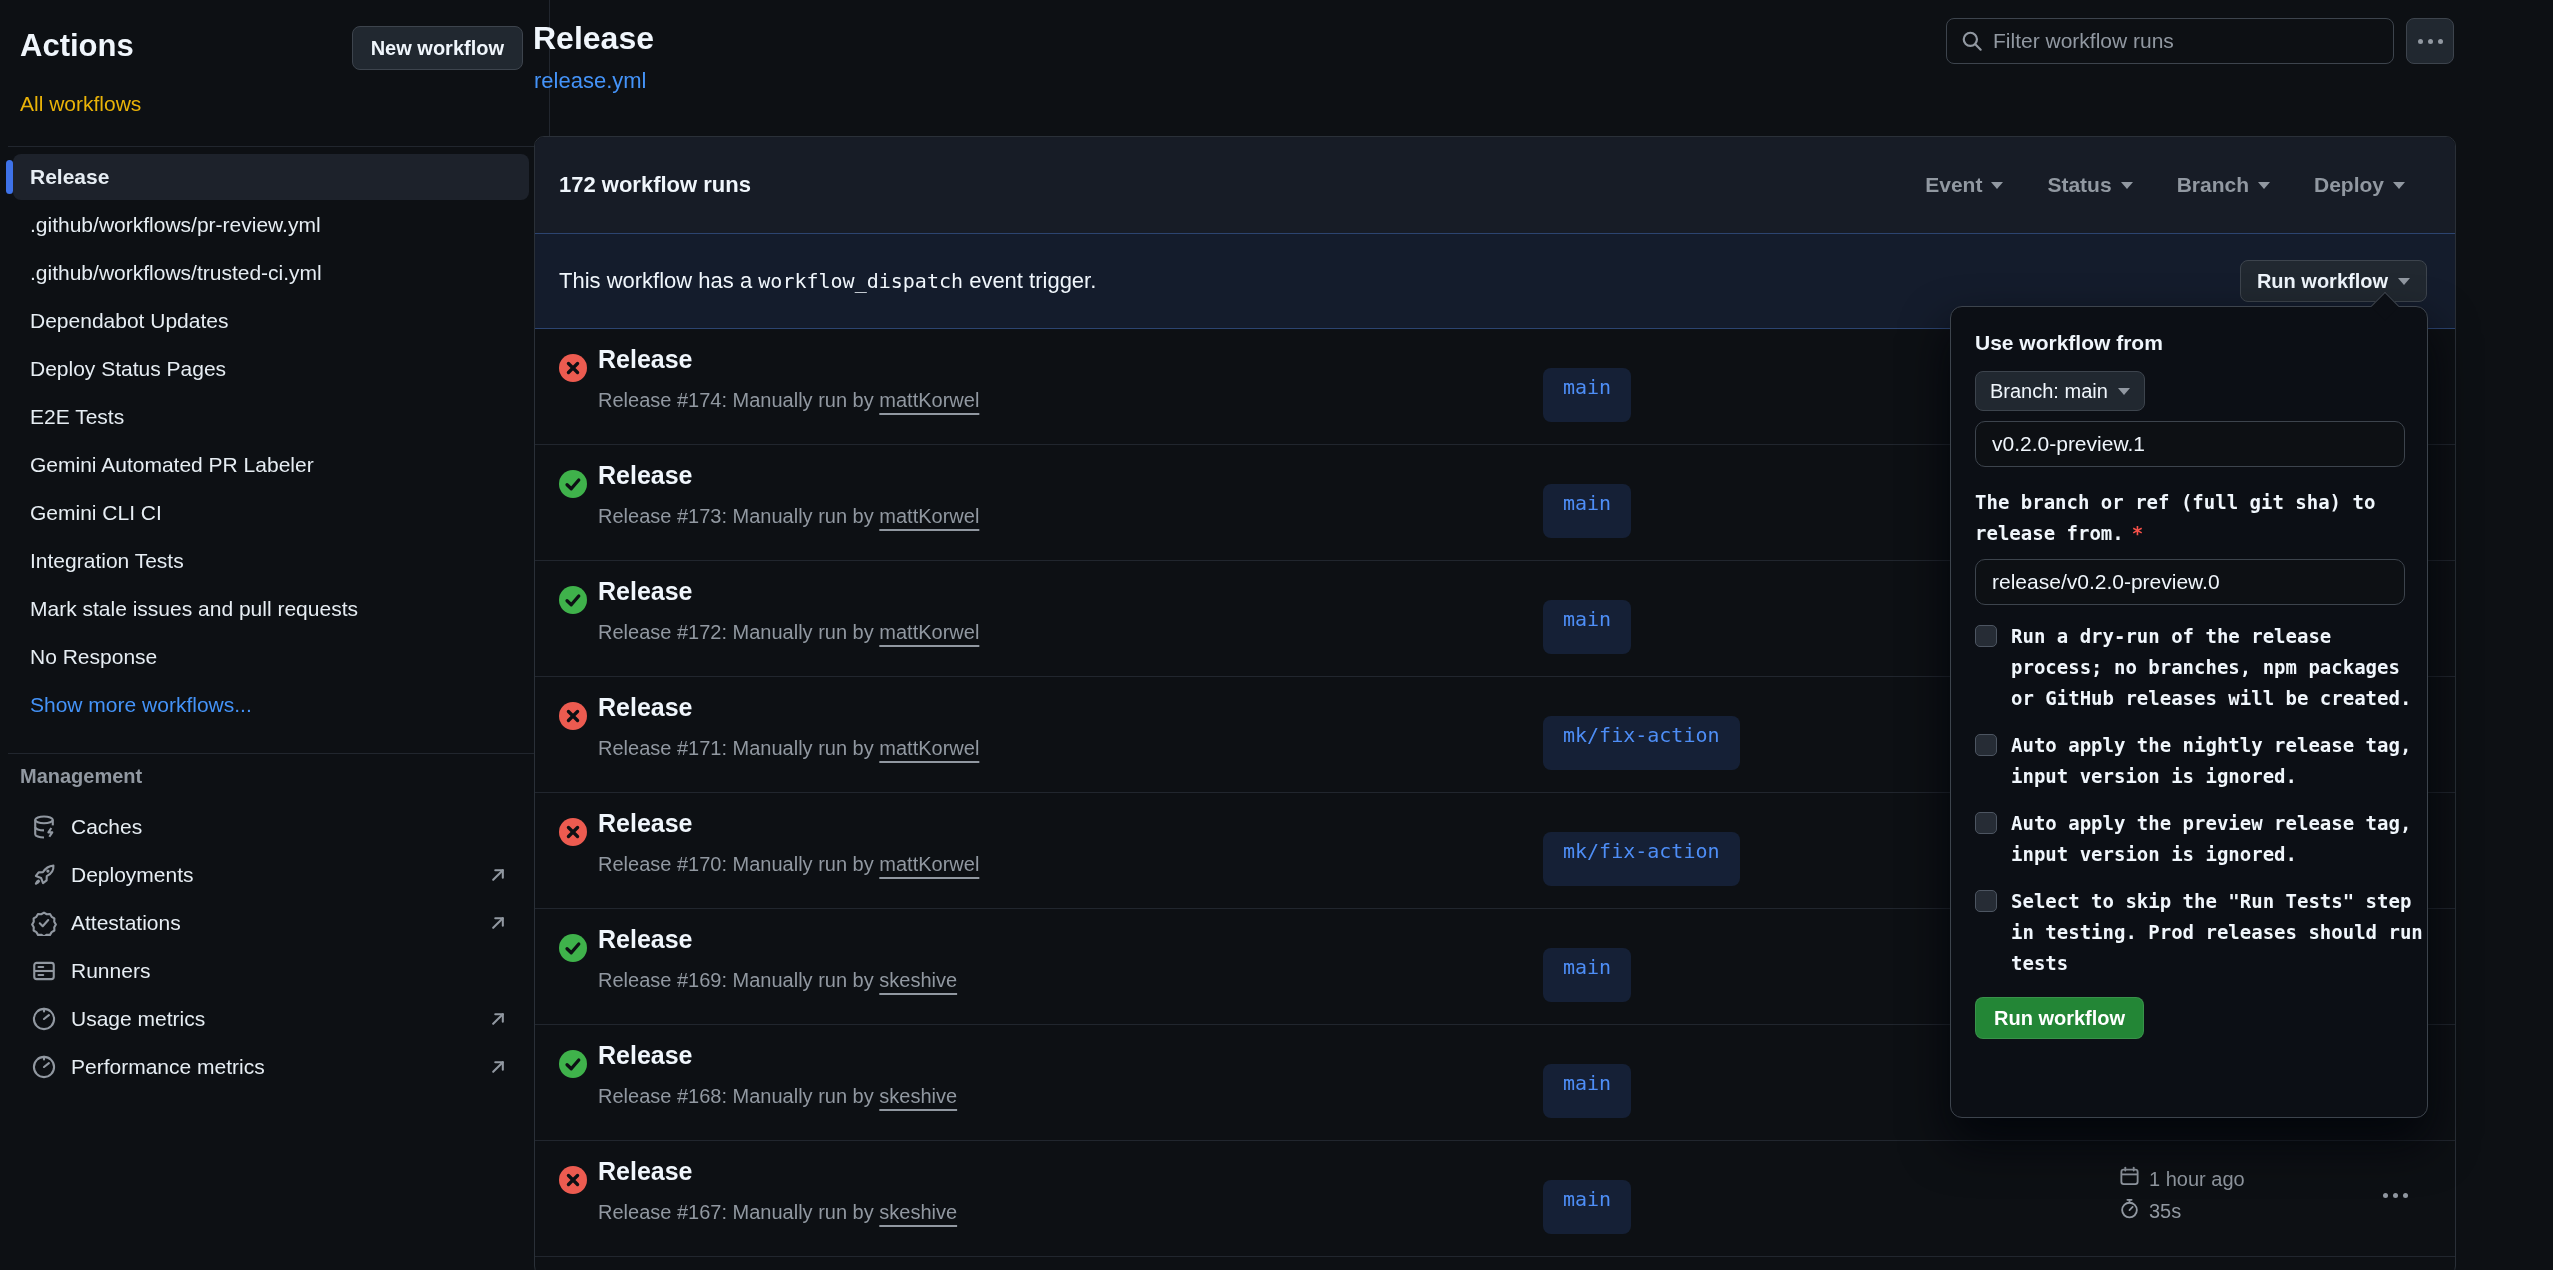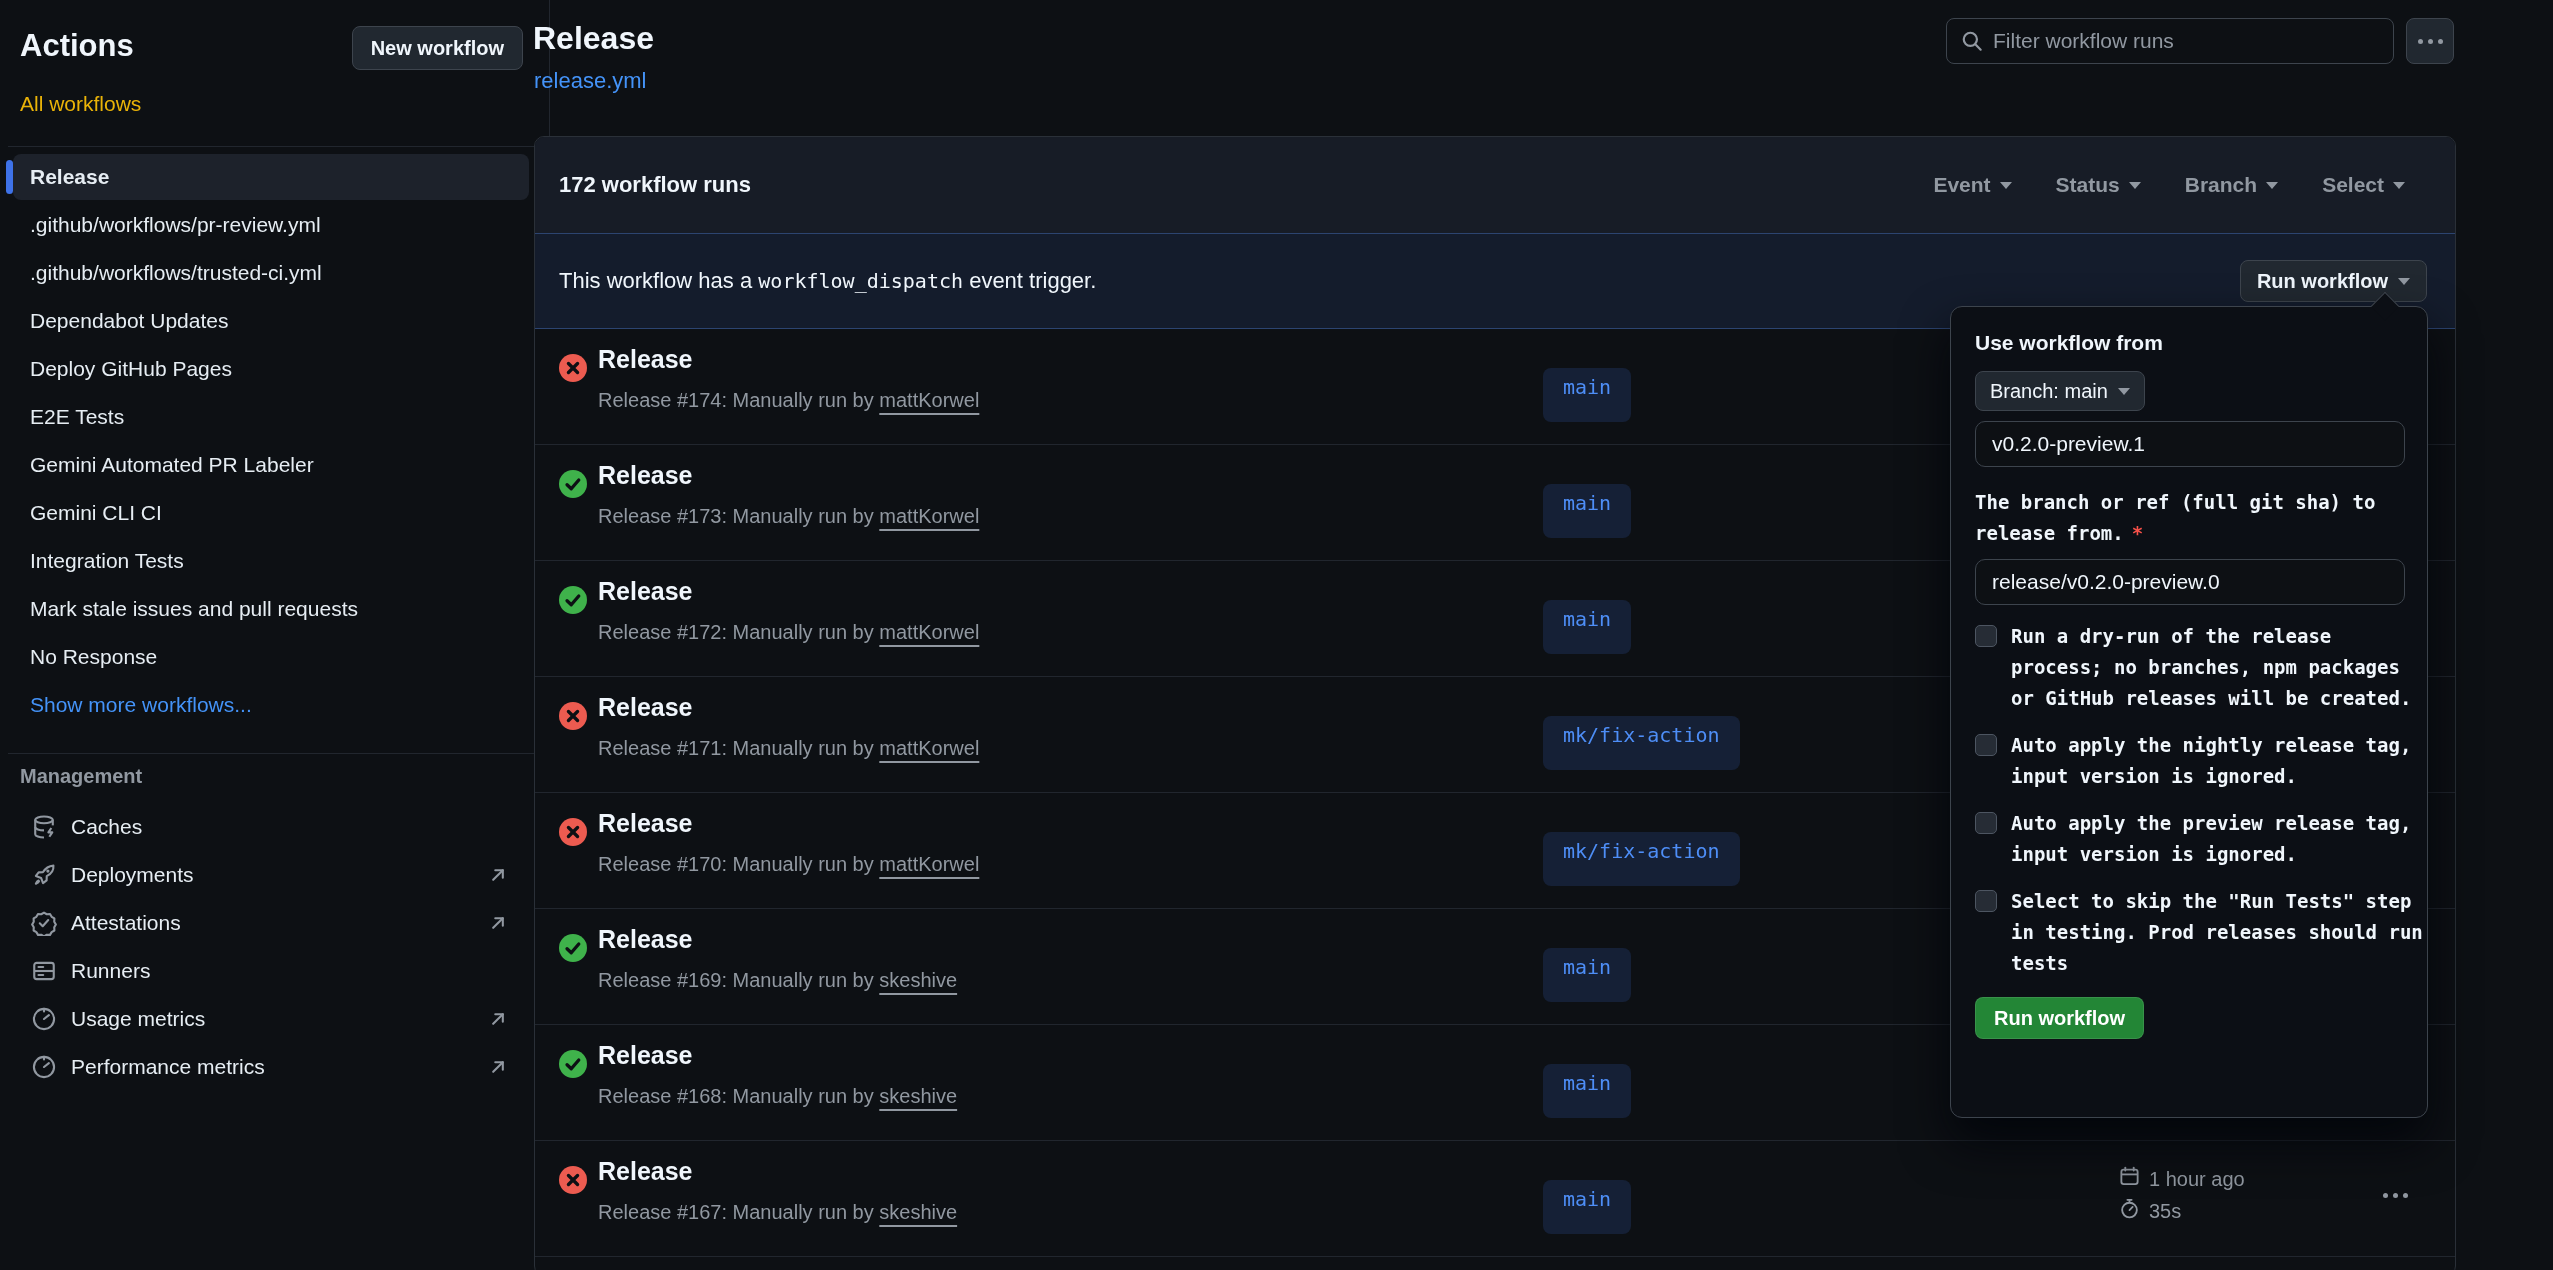--- a/index.html
+++ b/index.html
@@ -104,21 +104,21 @@
       <div class="wf-item">
         <span class="wf-label">.github/workflows/pr-review.yml</span>
       </div>
       <div class="wf-item">
         <span class="wf-label">.github/workflows/trusted-ci.yml</span>
       </div>
       <div class="wf-item">
         <span class="wf-label">Dependabot Updates</span>
       </div>
       <div class="wf-item">
-        <span class="wf-label">Deploy GitHub Pages</span>
+        <span class="wf-label">Deploy Status Pages</span>
       </div>
       <div class="wf-item">
         <span class="wf-label">E2E Tests</span>
       </div>
       <div class="wf-item">
         <span class="wf-label">Gemini Automated PR Labeler</span>
       </div>
       <div class="wf-item">
         <span class="wf-label">Gemini CLI CI</span>
       </div>
@@ -248,21 +248,21 @@
         </span>
         <span class="r-filter">
           <span>Status</span>
           <span class="caret"></span>
         </span>
         <span class="r-filter">
           <span>Branch</span>
           <span class="caret"></span>
         </span>
         <span class="r-filter">
-          <span>Select</span>
+          <span>Deploy</span>
           <span class="caret"></span>
         </span>
       </span>
   </div>
   <div class="banner">
     <span class="banner-text">
       <span>This workflow has a</span>
       <code>workflow_dispatch</code>
       <span>event trigger.</span>
     </span>

